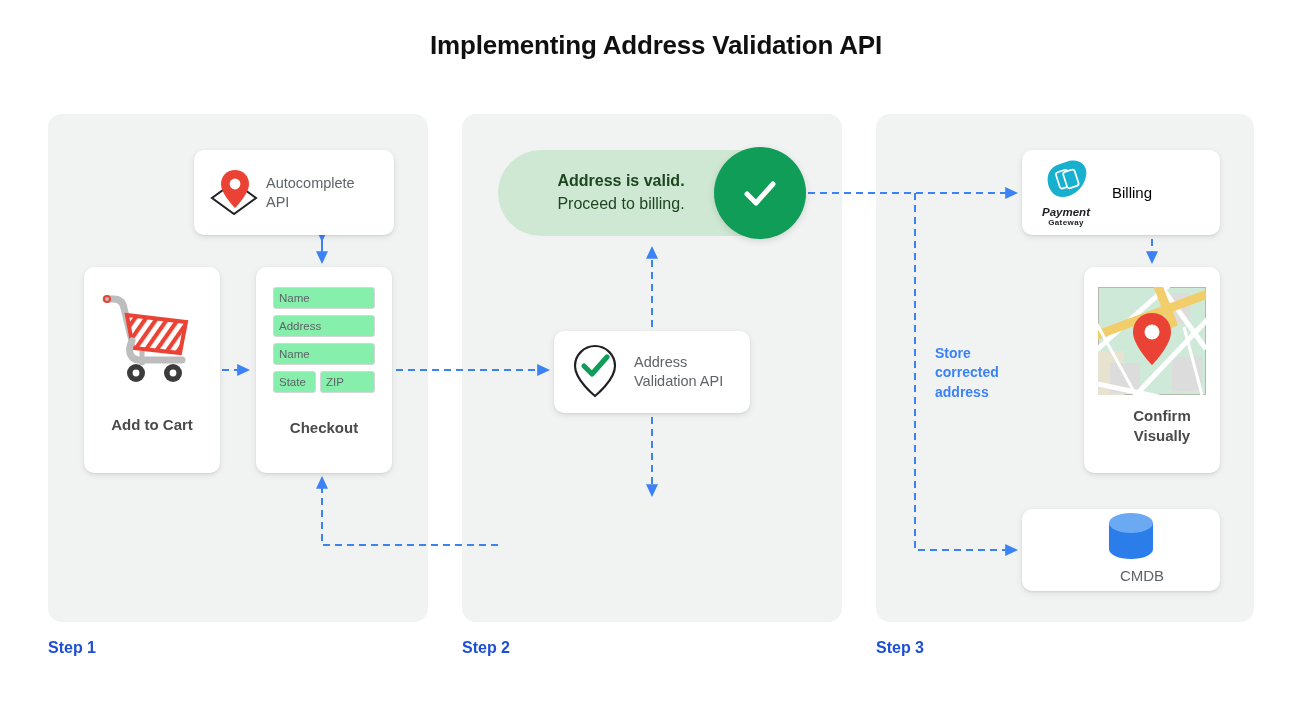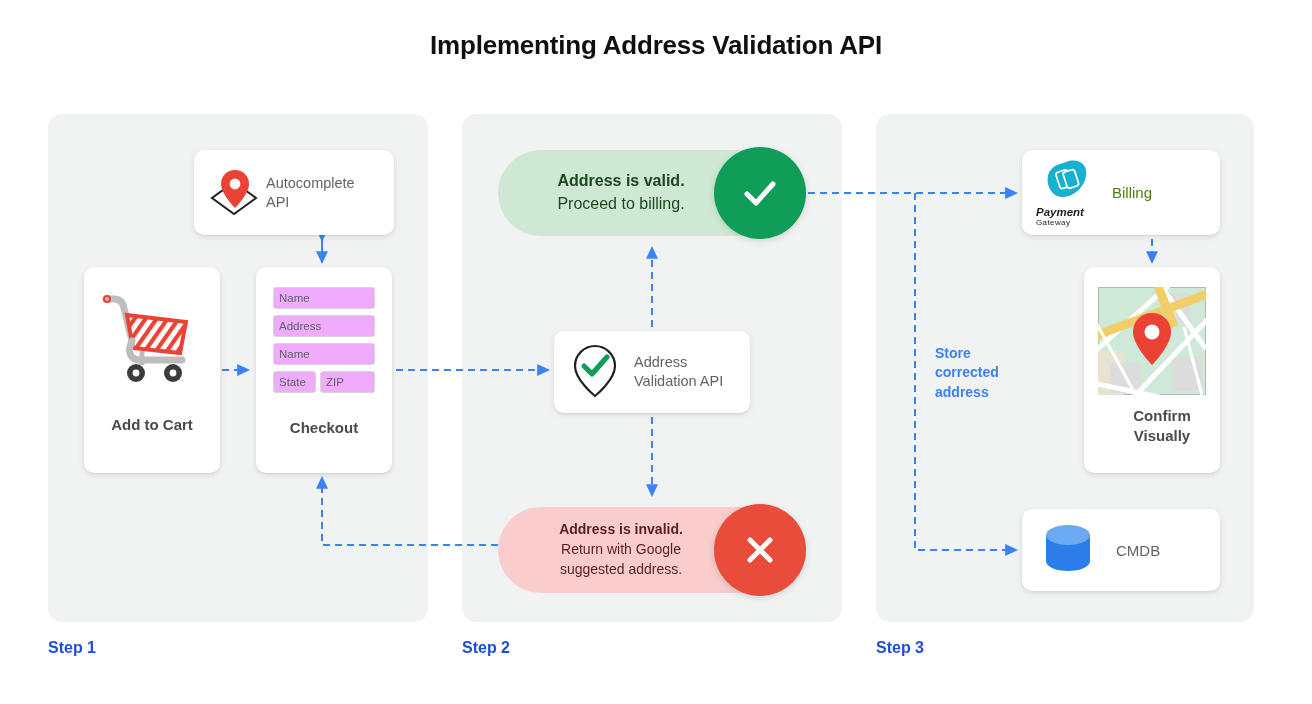--- a/index.html
+++ b/index.html
@@ -59,21 +59,21 @@
     font-size:15px;font-weight:bold;color:#4a4a4a;}
 
   
   #card-checkout{left:256px;top:267px;width:136px;height:206px;}
   #card-checkout .cap{
     position:absolute;left:0;bottom:37px;width:100%;text-align:center;
     font-size:15px;font-weight:bold;color:#4a4a4a;}
   .field{
     position:absolute;
     border:1px solid #d4d6d8;border-radius:3px;
-    background:#f0abfc;
+    background:#86efac;
     font-size:11.5px;color:#5f6368;
     padding-left:5px;
     box-sizing:border-box;
     height:22px;line-height:20px;
   }
 
   
   #card-validation{left:554px;top:331px;width:196px;height:82px;
     display:flex;align-items:center;padding-left:14px;box-sizing:border-box;}
   #card-validation .lbl{font-size:14.5px;color:#5f6368;line-height:1.32;margin-left:12px;}
@@ -95,29 +95,29 @@
     width:92px;height:92px;border-radius:50%;
     display:flex;align-items:center;justify-content:center;
     box-shadow:0 2px 7px rgba(0,0,0,0.13);
   }
   #badge-valid{background:#0f9d58;}
   #badge-invalid{background:#ea4c3b;}
 
   
   #card-billing{left:1022px;top:150px;width:198px;height:85px;
     display:flex;align-items:center;padding-left:14px;box-sizing:border-box;}
-  #card-billing .lbl{font-size:15px;color:#4d7c0f;margin-left:16px;}
+  #card-billing .lbl{font-size:15px;color:#000000;margin-left:16px;}
 
   #card-confirm{left:1084px;top:267px;width:136px;height:206px;}
   #card-confirm .cap{
     position:absolute;left:10px;bottom:28px;width:100%;text-align:center;
     font-size:15px;font-weight:bold;color:#4a4a4a;line-height:1.3;}
 
   #card-cmdb{left:1022px;top:509px;width:198px;height:82px;
-    display:flex;align-items:center;padding-left:20px;box-sizing:border-box;}
+    display:flex;align-items:center;padding-left:20px;box-sizing:border-box;flex-direction:column;}
   #card-cmdb .lbl{font-size:15px;color:#5f6368;margin-left:22px;}
 
   
   #store-note{
     position:absolute;left:935px;top:344px;width:110px;
     font-size:14px;font-weight:bold;color:#3b82f6;line-height:1.38;
   }
 
   
   #wires{position:absolute;left:0;top:0;width:1312px;height:704px;pointer-events:none;}
@@ -227,44 +227,32 @@
         <path d="M27 4 c-11 0 -20 9 -20 20 c0 14 20 30 20 30 s20 -16 20 -30 c0 -11 -9 -20 -20 -20 z" fill="none" stroke="#202124" stroke-width="2.2"></path>
         <path d="M16 24 L24 32 L39 15" fill="none" stroke="#0f9d58" stroke-width="5.2" stroke-linecap="round" stroke-linejoin="round"></path>
       </svg>
     </span>
     <span class="lbl">
       <span>Address</span><br>
       <span>Validation API</span>
     </span>
   </div>
 
-  <div class="pill" id="pill-invalid">
-    <div class="pill-text">
-      <span class="b">Address is invalid.</span>
-      <span>Return with Google</span><br>
-      <span>suggested address.</span>
-    </div>
-    <div class="badge" id="badge-invalid">
-      <svg width="44" height="44" viewBox="0 0 44 44">
-        <path d="M12 12 L32 32 M32 12 L12 32" fill="none" stroke="#ffffff" stroke-width="5" stroke-linecap="round"></path>
-      </svg>
-    </div>
-  </div>
 
   <div class="card" id="card-billing">
-    <span style="display:block;">
+    <span style="display:block;text-align:center;">
       <svg width="60" height="46" viewBox="0 0 60 46">
         <path d="M30 4 c14 -5 24 4 19 18 c-4 12 -18 20 -28 16 c-9 -4 -12 -18 -7 -25 c4 -6 10 -7 16 -9 z" fill="#18b0cf"></path>
         <g transform="rotate(-18 30 22)">
           <rect x="22" y="12" width="12" height="17" rx="2.5" fill="none" stroke="#ffffff" stroke-width="1.7"></rect>
           <rect x="29" y="14" width="12" height="17" rx="2.5" fill="#18b0cf" stroke="#ffffff" stroke-width="1.7"></rect>
         </g>
       </svg>
       <span style="display:block;font-size:11.5px;font-weight:bold;font-style:italic;color:#202124;margin-top:-2px;">Payment</span>
-      <span style="display:block;font-size:8px;font-weight:normal;color:#202124;letter-spacing:0.4px;">Gateway</span>
+      <span style="display:block;font-size:8px;font-weight:bold;color:#202124;letter-spacing:0.4px;">Gateway</span>
     </span>
     <span class="lbl">Billing</span>
   </div>
 
   <div class="card" id="card-confirm">
     <span style="position:absolute;left:14px;top:20px;">
       <svg width="108" height="108" viewBox="0 0 108 108">
         <rect x="0" y="0" width="108" height="108" fill="#cfe9d8" stroke="#b8b8b0" stroke-width="2"></rect>
         <rect x="0" y="64" width="26" height="44" fill="#e8e2d0"></rect>
         <rect x="62" y="6" width="30" height="30" fill="#dcdcdc"></rect>

